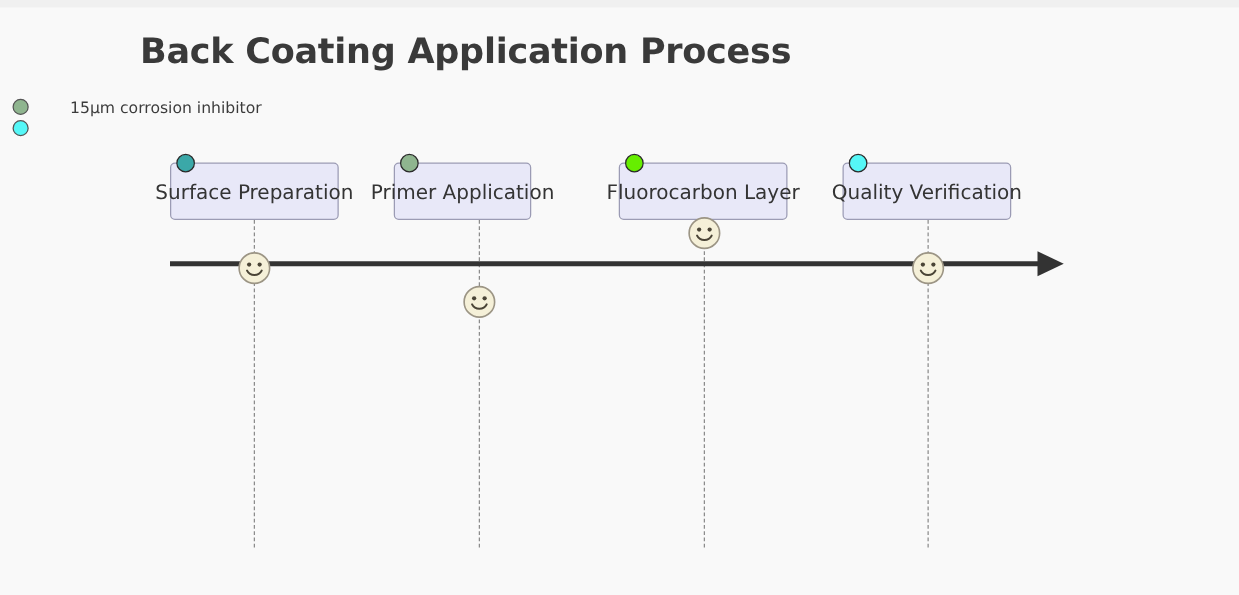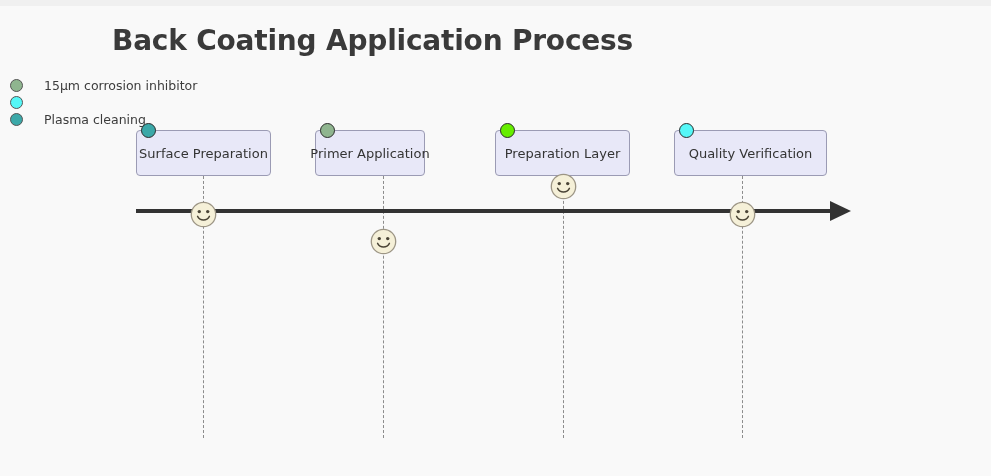--- a/index.html
+++ b/index.html
@@ -51,21 +51,21 @@
   }
   .legend-dot {
     width: 13px;
     height: 13px;
     border-radius: 50%;
     border: 1px solid #555;
     box-sizing: border-box;
     flex: 0 0 auto;
   }
   .legend-label {
-    margin-left: 21px;
+    margin-left: 33px;
     font-size: 12.5px;
     color: #3c3c3c;
     white-space: nowrap;
   }
 
   
   #axis-line {
     position: absolute;
     left: 136px;
     top: 203px;
@@ -104,21 +104,21 @@
     box-sizing: border-box;
     background: #e8e8f8;
     border: 1px solid #9b9bb4;
     border-radius: 4px;
     display: flex;
     align-items: center;
     justify-content: center;
     z-index: 2;
   }
   .node-label {
-    font-size: 13px;
+    font-size: 16px;
     color: #343434;
     white-space: nowrap;
   }
   .node-dot {
     position: absolute;
     top: 117px;
     width: 15px;
     height: 15px;
     border-radius: 50%;
     border: 1.5px solid #2b2b2b;
@@ -143,44 +143,40 @@
   <div id="title">Back Coating Application Process</div>
 
   <div id="legend">
     <div class="legend-row">
       <span class="legend-dot" style="background:#8fb58f"></span>
       <span class="legend-label">15µm corrosion inhibitor</span>
     </div>
     <div class="legend-row">
       <span class="legend-dot" style="background:#55f7f7"></span>
     </div>
-    <div class="legend-row">
-      <span class="legend-dot" style="background:#3ba8a8"></span>
-      <span class="legend-label">Plasma cleaning</span>
-    </div>
   </div>
 
   <div class="connector" style="left:203px"></div>
   <div class="connector" style="left:383px"></div>
   <div class="connector" style="left:563px"></div>
   <div class="connector" style="left:742px"></div>
 
   <div id="axis-line"></div>
   <div id="axis-arrow"></div>
 
   <div class="node-box" style="left:136px;width:135px">
     <span class="node-label">Surface Preparation</span>
   </div>
   <div class="node-box" style="left:315px;width:110px">
     <span class="node-label">Primer Application</span>
   </div>
   <div class="node-box" style="left:495px;width:135px">
-    <span class="node-label">Preparation Layer</span>
-  </div>
-  <div class="node-box" style="left:674px;width:153px">
+    <span class="node-label">Fluorocarbon Layer</span>
+  </div>
+  <div class="node-box" style="left:674px;width:135px">
     <span class="node-label">Quality Verification</span>
   </div>
 
   <div class="node-dot" style="left:141px;background:#3ba8a8"></div>
   <div class="node-dot" style="left:320px;background:#8fb58f"></div>
   <div class="node-dot" style="left:500px;background:#66ee00"></div>
   <div class="node-dot" style="left:679px;background:#55f7f7"></div>
 
   <div class="smiley" style="left:189.5px;top:194.5px">
     <svg width="27" height="27" viewBox="0 0 27 27">

